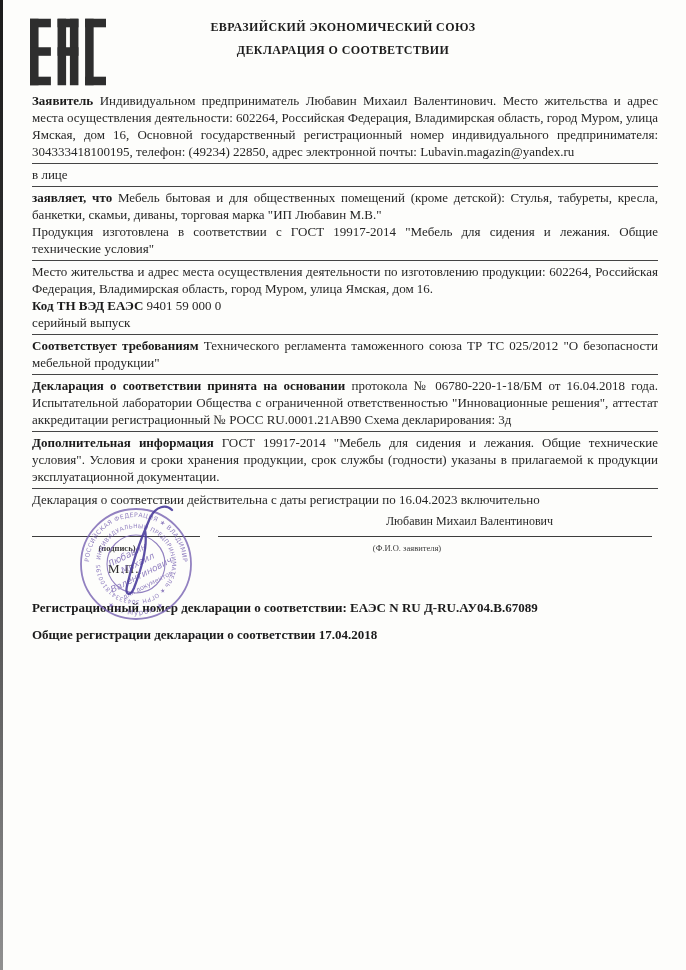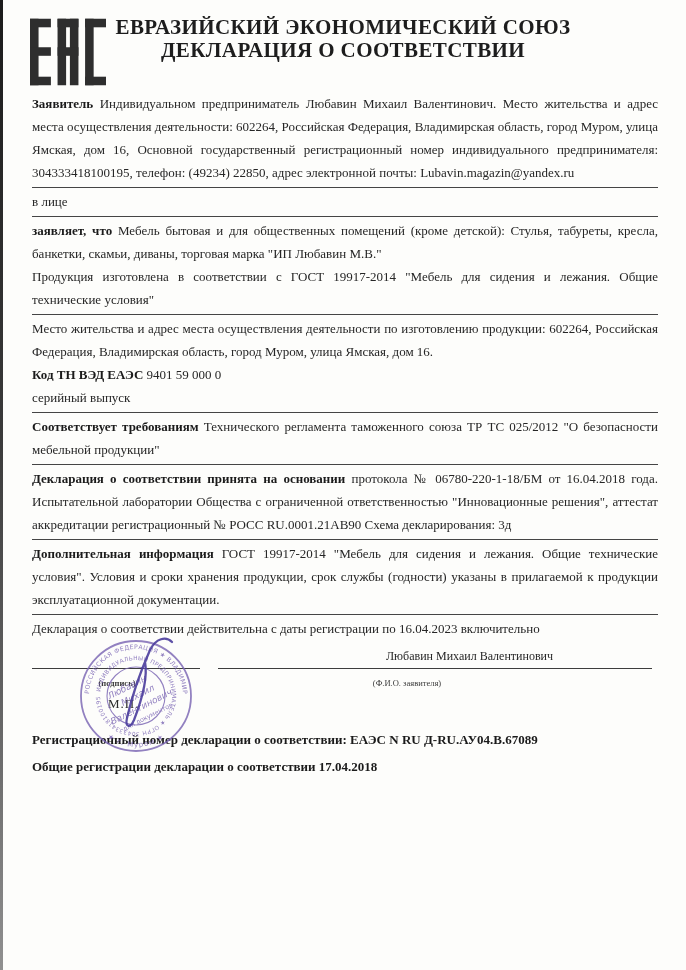--- a/index.html
+++ b/index.html
@@ -1,23 +1,23 @@
 <!DOCTYPE html>
 <html><head>
 <meta charset="utf-8">
 <style>
   html,body{margin:0;padding:0;}
   body{width:686px;height:970px;background:#e9e9e7;font-family:"Liberation Serif", serif;}
   .page{position:relative;width:686px;height:970px;background:#fdfdfb;overflow:hidden;color:#242424;}
   .edge-line{position:absolute;left:0;top:0;width:3px;height:100%;
              background:linear-gradient(180deg,#1b1b1b 0%,#3a3a3a 45%,#6f6f6f 80%,#909090 100%);}
   .eac{position:absolute;left:30px;top:18px;width:76px;height:68px;fill:#2e2e2e;}
-  .titles{padding:16px 40px 0 40px;text-align:center;font-weight:bold;font-size:21px;
+  .titles{padding:16px 40px 0 40px;text-align:center;font-weight:bold;font-size:12px;
           line-height:23px;color:#1d1d1d;letter-spacing:.4px;}
-  .body{margin:30px 28px 0 32px;font-size:13px;line-height:23px;color:#262626;}
+  .body{margin:30px 28px 0 32px;font-size:13px;line-height:17px;color:#262626;}
   .para{margin:0;text-align:justify;}
   .para b{color:#1b1b1b;}
   .bold{font-weight:normal;}
   .rule{border-top:1px solid #454545;height:0;margin:3px 0 2px 0;}
   .sig-area{position:relative;height:88px;}
   .sig-name{position:absolute;left:250px;top:5px;width:375px;text-align:center;font-size:12px;}
   .sig-line-left{position:absolute;left:0;top:28px;width:168px;border-top:1px solid #3d3d3d;}
   .sig-line-right{position:absolute;left:186px;top:28px;width:434px;border-top:1px solid #3d3d3d;}
   .cap{position:absolute;font-size:8.5px;color:#3a3a3a;text-align:center;}
   .cap-sign{left:40px;top:32px;width:90px;font-weight:bold;}

